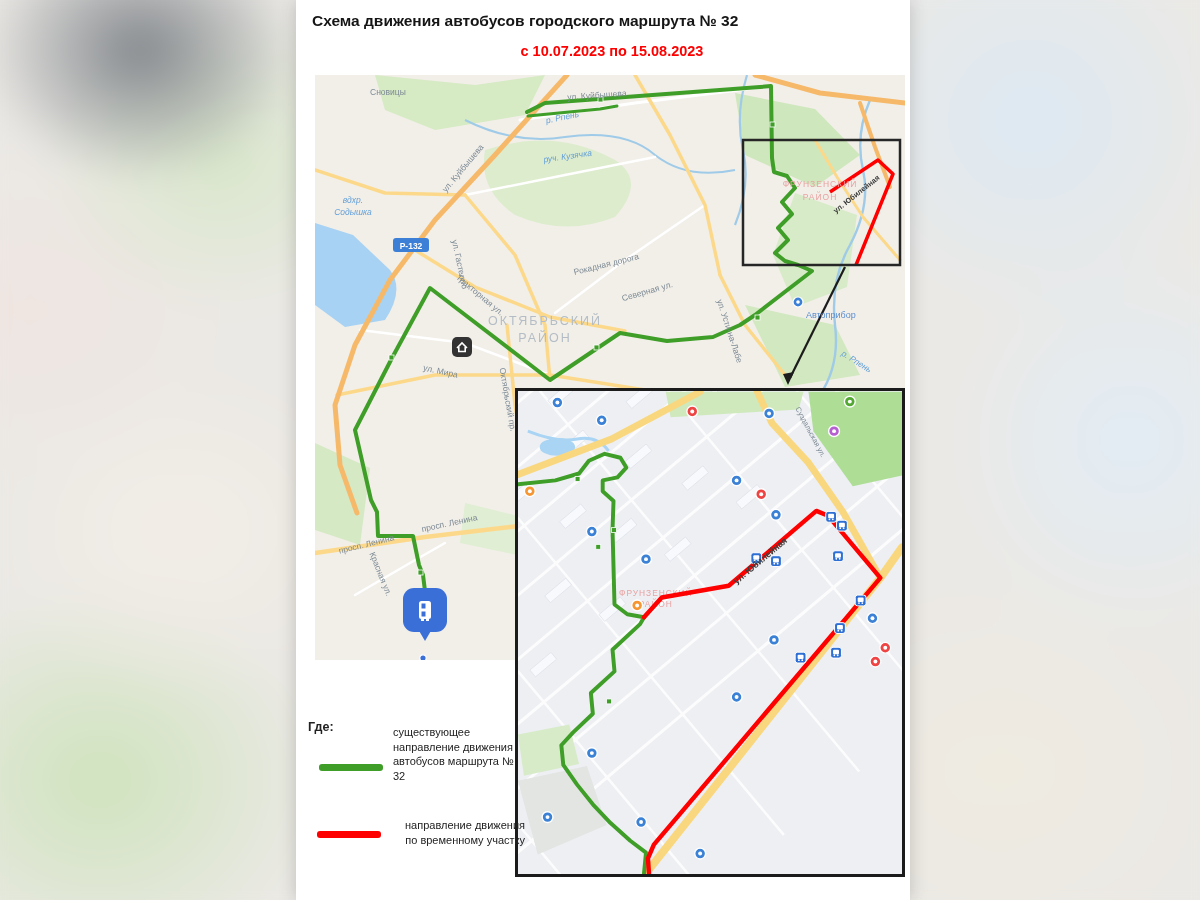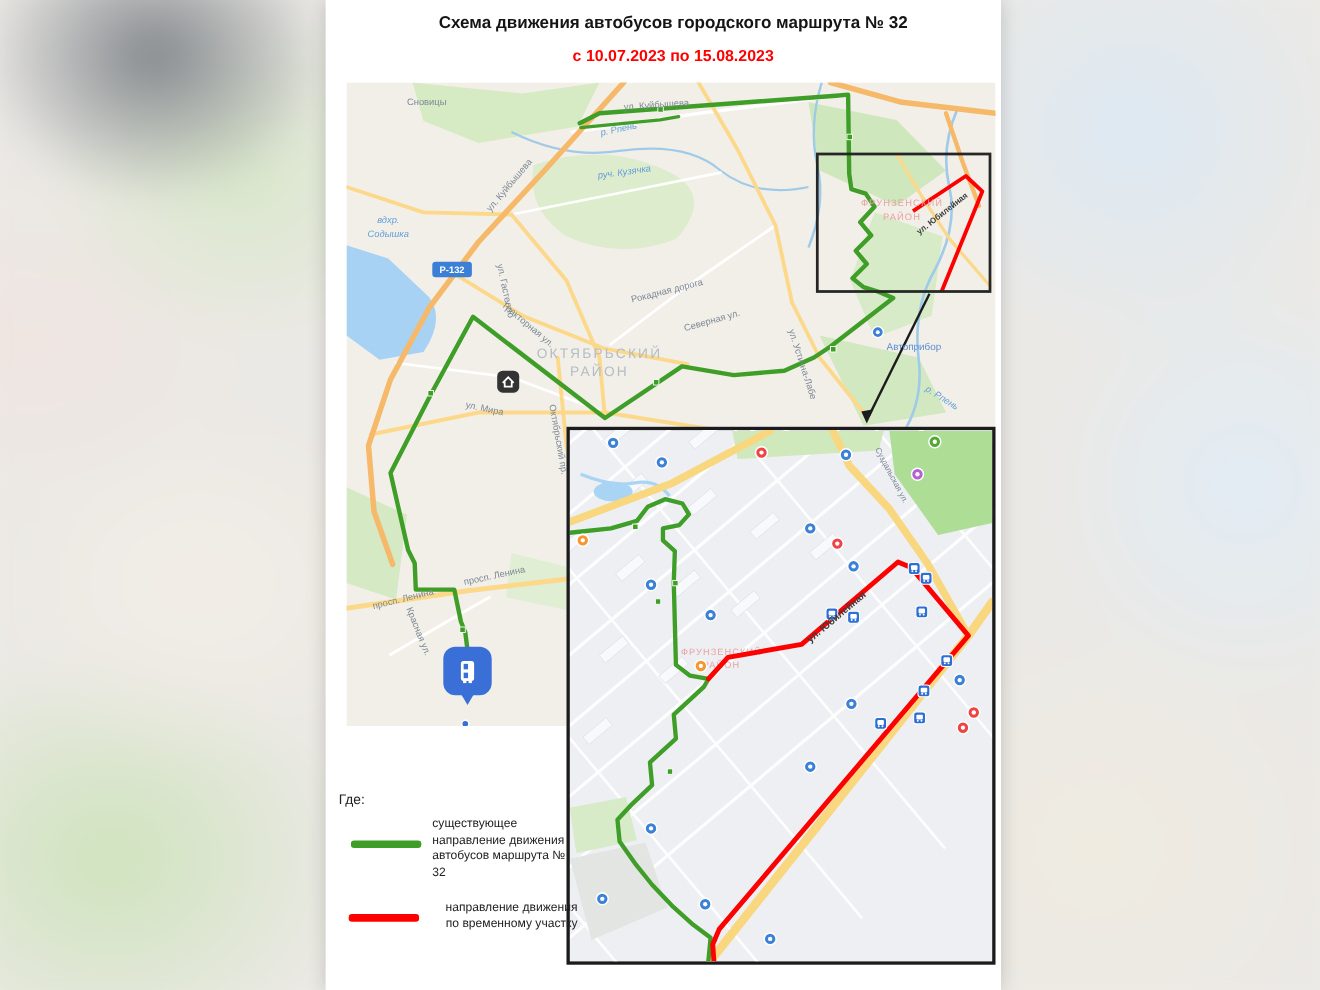--- a/index.html
+++ b/index.html
@@ -11,34 +11,34 @@
       radial-gradient(260px 220px at 250px 190px,#d9e7cb 0%,rgba(217,231,203,0) 70%),
       radial-gradient(300px 240px at 60px 340px,#efe5e1 0%,rgba(239,229,225,0) 72%),
       radial-gradient(280px 240px at 210px 560px,#f2ede6 0%,rgba(242,237,230,0) 70%),
       radial-gradient(320px 280px at 130px 810px,#cfe3bd 0%,rgba(207,227,189,0) 70%),
       radial-gradient(300px 300px at 1060px 150px,#dde9f3 0%,rgba(221,233,243,0) 70%),
       radial-gradient(280px 300px at 1160px 470px,#e2ecf4 0%,rgba(226,236,244,0) 70%),
       radial-gradient(330px 300px at 1030px 800px,#efebe1 0%,rgba(239,235,225,0) 70%),
       #ebe9e5;}
   .page{position:absolute;left:296px;top:0;width:614px;height:900px;background:#ffffff;
         box-shadow:0 0 16px rgba(60,60,60,.25);}
-  .title{position:absolute;left:312px;top:12px;width:600px;text-align:center;
+  .title{position:absolute;left:312px;top:12px;width:600px;text-align:left;
          font-size:15.5px;font-weight:bold;color:#151515;}
   .subtitle{position:absolute;left:312px;top:43px;width:600px;text-align:center;
          font-size:14.5px;font-weight:bold;color:#fe0000;}
   .mainmap{position:absolute;left:315px;top:75px;width:590px;height:585px;}
   .detailbox{position:absolute;left:515px;top:388px;width:390px;height:489px;
          border:3px solid #1b1b1b;box-sizing:border-box;background:#edeff3;overflow:hidden;}
   .legend{position:absolute;left:305px;top:715px;width:235px;height:175px;}
-  .legend .head{position:absolute;left:3px;top:5px;font-size:12.5px;font-weight:normal;color:#222;}
+  .legend .head{position:absolute;left:3px;top:5px;font-size:12.5px;font-weight:bold;color:#222;}
   .legend .sw{position:absolute;height:7px;width:64px;border-radius:3px;}
   .sw-green{background:#3f9e28;left:14px;top:49px;}
   .sw-red{background:#fe0000;left:12px;top:116px;}
   .legend .txt{position:absolute;left:88px;width:132px;font-size:11px;line-height:14.5px;color:#222;}
-  .t1{top:27px;} .t2{top:103px;text-align:right;}
+  .t1{top:10px;} .t2{top:103px;text-align:right;}
   svg text{font-family:"Liberation Sans",sans-serif;}
   .street{fill:#7d8a94;font-size:8.5px;}
   .water-l{fill:#64a0d8;font-size:8.5px;font-style:italic;}
   .district{fill:#b4bdc5;font-size:12.5px;letter-spacing:2px;}
   .district-pink{fill:#e8a3a3;font-size:8.5px;letter-spacing:1px;}
 </style>
 </head>
 <body>
 
 <div class="backdrop"></div>

